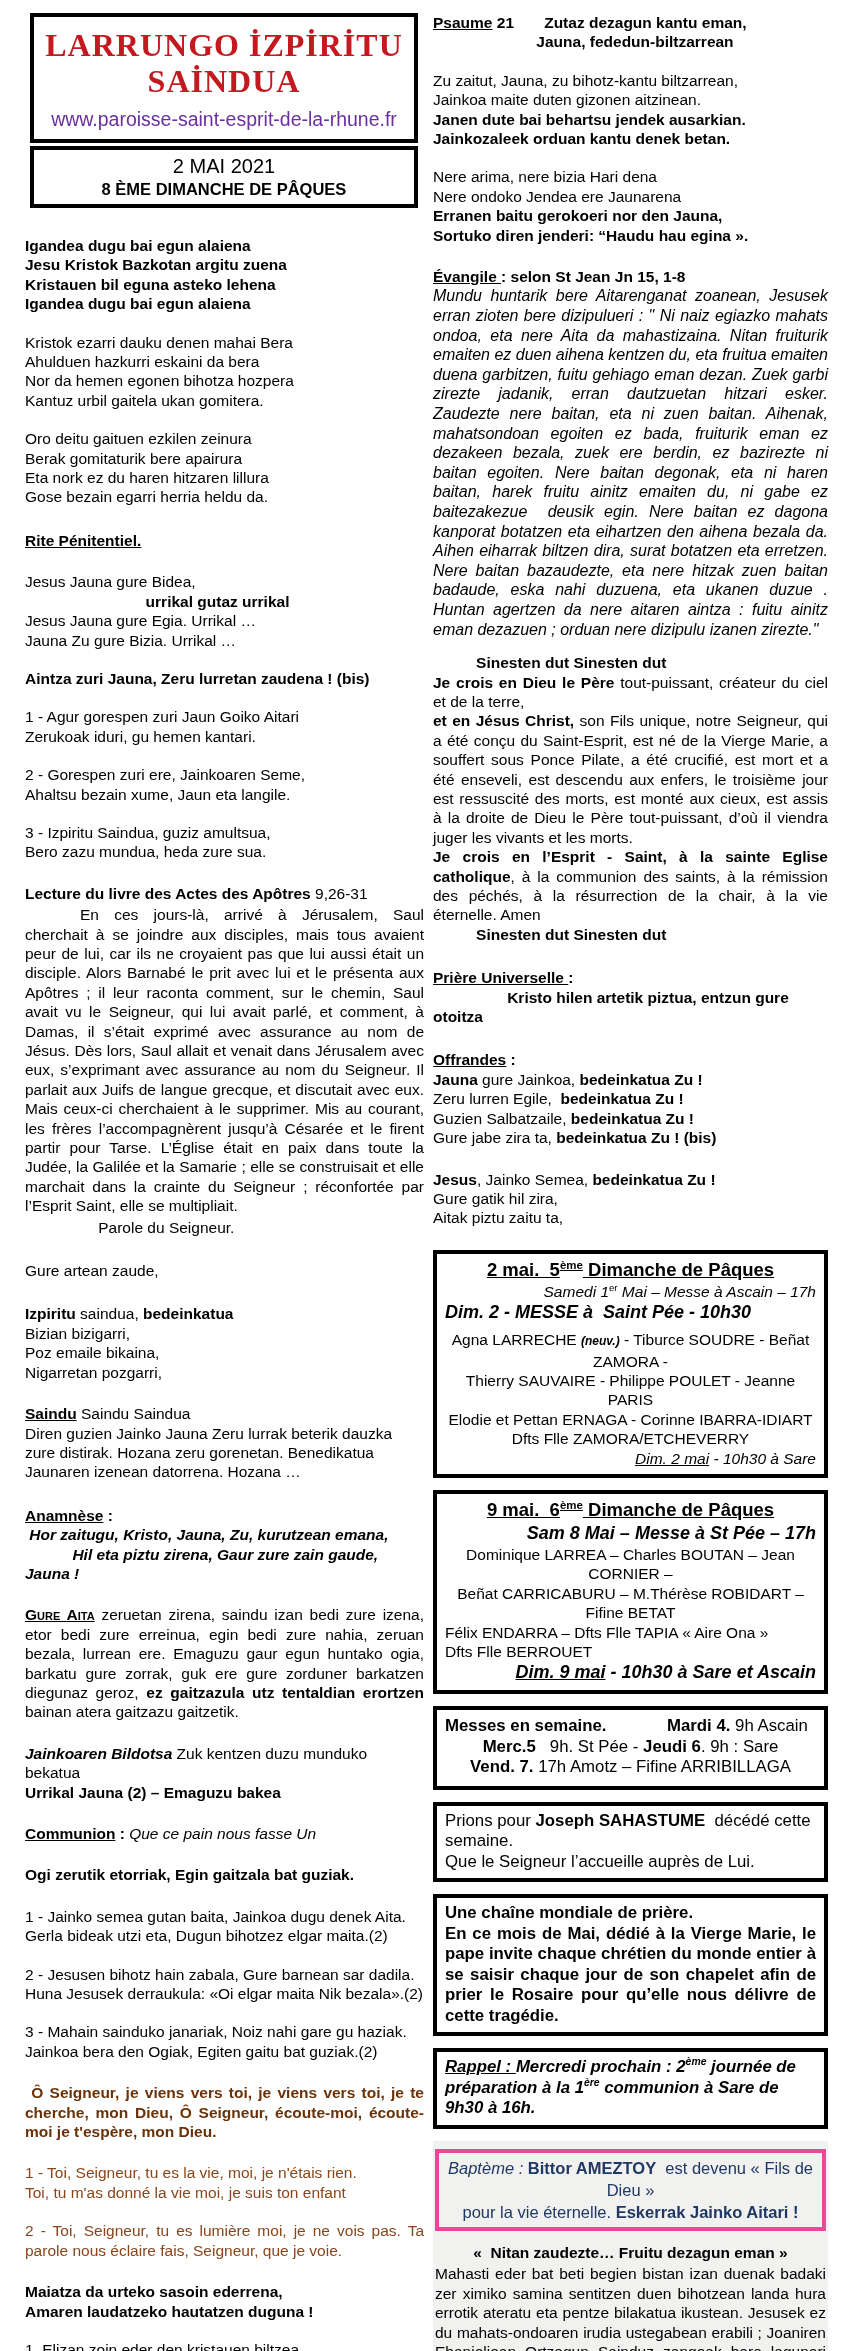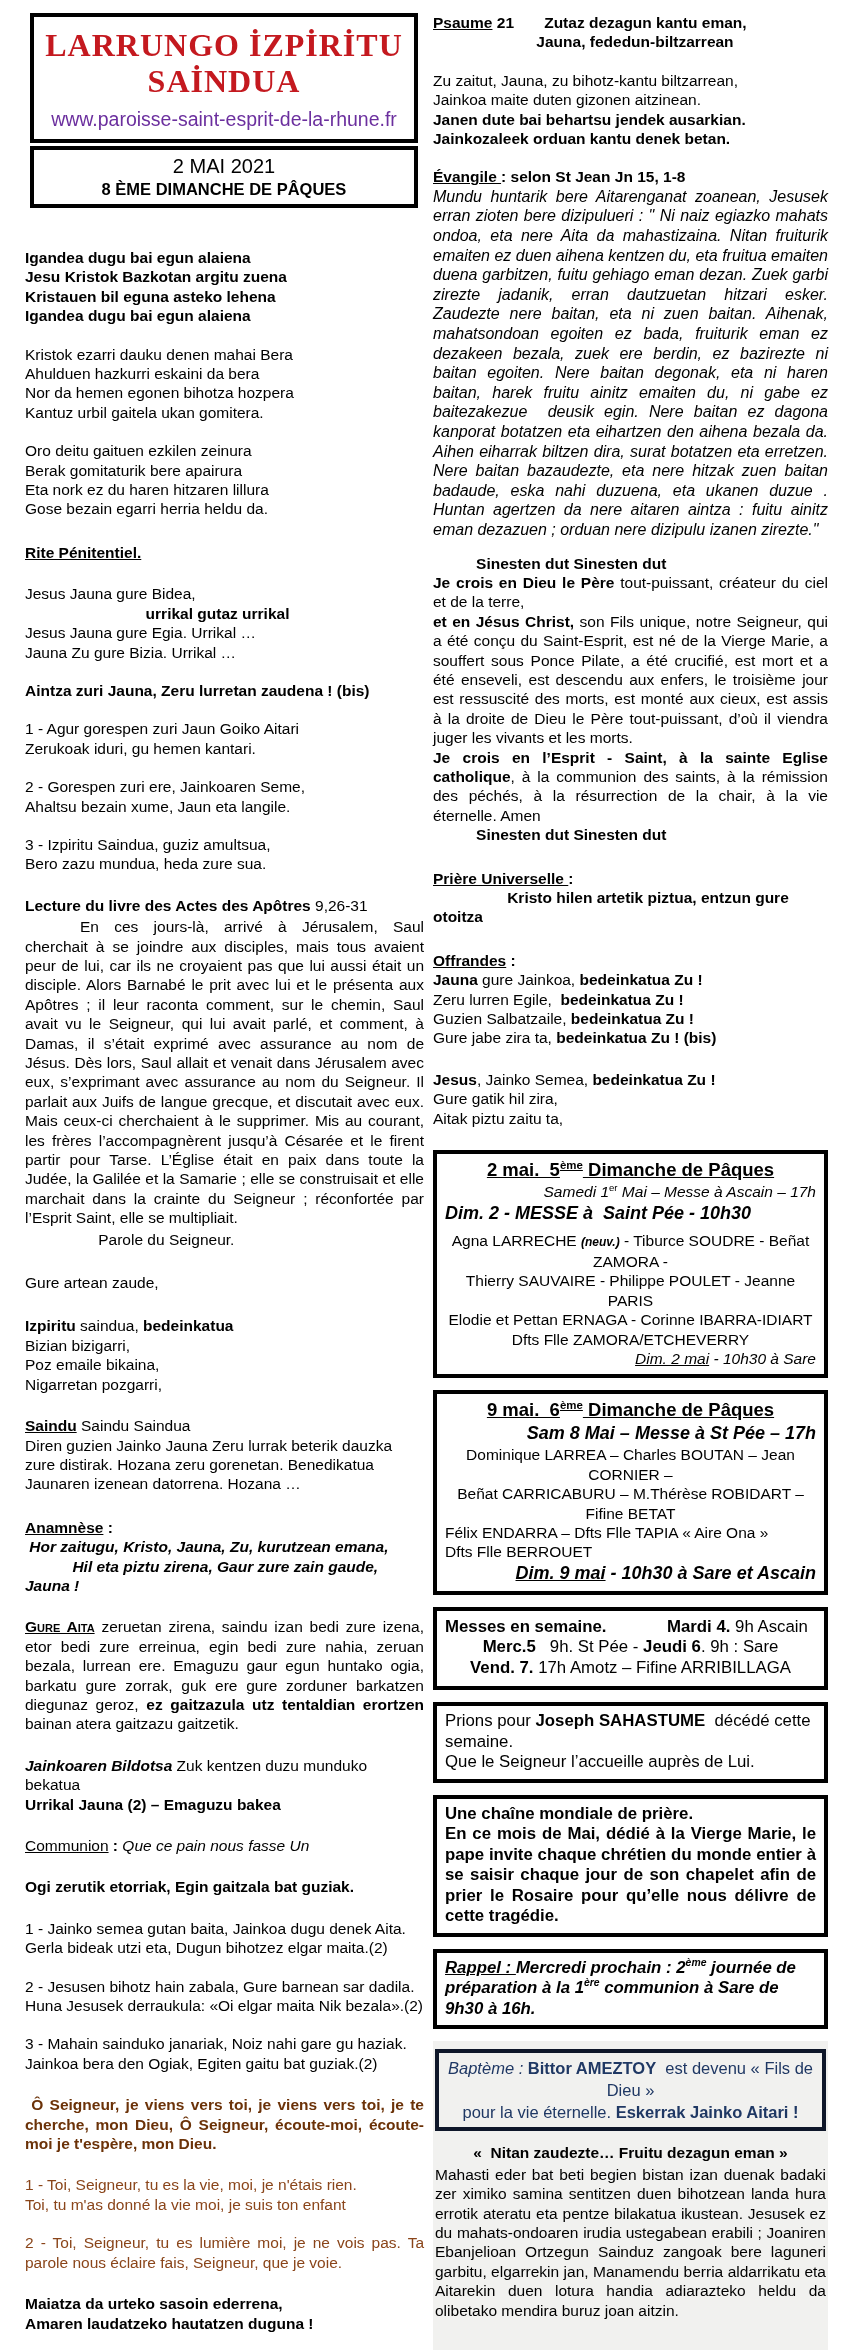--- a/index.html
+++ b/index.html
@@ -13,35 +13,35 @@
   .mb12{margin-bottom:12px}.mb14{margin-bottom:14px}.mb22{margin-bottom:22px}.mb24{margin-bottom:24px}
   .just{text-align:justify}
   .ctr{text-align:center}
   .rt{text-align:right}
   .ind1{text-indent:55px}
   .bold{font-weight:bold}
   .brown{color:var(--brown)}
   .brownb{color:var(--brown-dark);font-weight:bold}
   sup{font-size:62%;line-height:0;}
   
-  .hdr-wrap{margin:13px 6px 40px 5px;}
+  .hdr-wrap{margin:13px 6px 28px 5px;}
   .hdr1{border:4px solid #000;text-align:center;padding:10px 2px 8px 2px;margin-bottom:3px;background:#fff;}
   .hdr-title{font-family:"Liberation Serif","DejaVu Serif",serif;font-weight:bold;font-size:32px;line-height:36px;
              color:var(--red);letter-spacing:1px;}
   .hdr-url{font-size:19.5px;line-height:24px;color:var(--purple);margin-top:8px;}
   .hdr2{border:4px solid #000;text-align:center;padding:4px 2px;background:#fff;}
   .hdr-date{font-weight:normal;font-size:20px;line-height:25px;}
   .hdr-sub{font-weight:bold;font-size:16.5px;line-height:21px;}
   
   .nbox{border:4px solid #000;padding:3px 8px 6px 8px;margin-bottom:12px;background:#fff;}
   .box-title{font-size:18.5px;line-height:25px;}
   .bigline{font-size:18px;line-height:23px;}
   .t17{font-size:16.8px;line-height:20.5px;}
   .graywrap{background:var(--graybg);padding:8px 2px 30px 2px;}
-  .bapbox{border:4px solid #0f172a;padding:4px 8px;text-align:center;color:var(--navy);
+  .bapbox{border:4px solid #ec4899;padding:4px 8px;text-align:center;color:var(--navy);
           font-size:16.5px;line-height:22px;margin-bottom:12px;}
 </style>
 </head>
 <body>
 
 <div class="page">
   <div class="cols">
 
     <div class="col-l">
       <div class="hdr-wrap">
@@ -66,36 +66,37 @@
       <div class="blk mb22"><span>3 - Izpiritu Saindua, guziz amultsua,</span><br><span>Bero zazu mundua, heda zure sua.</span></div>
       <div class="blk mb2"><span style="font-weight: bold;">Lecture du livre des Actes des Apôtres </span><span>9,26-31</span></div>
       <div class="blk just ind1 mb2"><span>En ces jours-là, arrivé à Jérusalem, Saul cherchait à se joindre aux disciples, mais tous avaient peur de lui, car ils ne croyaient pas que lui aussi était un disciple. Alors Barnabé le prit avec lui et le présenta aux Apôtres ; il leur raconta comment, sur le chemin, Saul avait vu le Seigneur, qui lui avait parlé, et comment, à Damas, il s’était exprimé avec assurance au nom de Jésus. Dès lors, Saul allait et venait dans Jérusalem avec eux, s’exprimant avec assurance au nom du Seigneur. Il parlait aux Juifs de langue grecque, et discutait avec eux. Mais ceux-ci cherchaient à le supprimer. Mis au courant, les frères l’accompagnèrent jusqu’à Césarée et le firent partir pour Tarse. L’Église était en paix dans toute la Judée, la Galilée et la Samarie ; elle se construisait et elle marchait dans la crainte du Seigneur ; réconfortée par l’Esprit Saint, elle se multipliait.</span></div>
       <div class="blk mb24"><span>&nbsp;&nbsp;&nbsp;&nbsp;&nbsp;&nbsp;&nbsp;&nbsp;&nbsp;&nbsp;&nbsp;&nbsp;&nbsp;&nbsp;&nbsp;&nbsp;&nbsp;</span><span>Parole du Seigneur.</span></div>
       <div class="blk mb24"><span>Gure artean zaude,</span></div>
       <div class="blk mb22"><span style="font-weight: bold;">Izpiritu</span><span> saindua, </span><span style="font-weight: bold;">bedeinkatua</span><br><span>Bizian bizigarri,</span><br><span>Poz emaile bikaina,</span><br><span>Nigarretan pozgarri,</span></div>
       <div class="blk mb24"><span style="font-weight: bold; text-decoration: underline;">Saindu</span><span> Saindu Saindua</span><br><span>Diren guzien Jainko Jauna Zeru lurrak beterik dauzka zure distirak. Hozana zeru gorenetan. Benedikatua Jaunaren izenean datorrena. Hozana …</span></div>
       <div class="blk mb22"><span style="font-weight: bold; text-decoration: underline;">Anamnèse</span><span style="font-weight: bold;"> :</span><br><span>&nbsp;</span><span style="font-weight: bold; font-style: italic;">Hor zaitugu, Kristo, Jauna, Zu, kurutzean emana,</span><br><span>&nbsp;&nbsp;&nbsp;&nbsp;&nbsp;&nbsp;&nbsp;&nbsp;&nbsp;&nbsp;&nbsp;</span><span style="font-weight: bold; font-style: italic;">Hil eta piztu zirena, Gaur zure zain gaude, Jauna !</span></div>
       <div class="blk just mb22"><span style="font-weight: bold; text-decoration: underline; font-variant: small-caps;">Gure Aita</span><span> zeruetan zirena, saindu izan bedi zure izena, etor bedi zure erreinua, egin bedi zure nahia, zeruan bezala, lurrean ere. Emaguzu gaur egun huntako ogia, barkatu gure zorrak, guk ere gure zorduner barkatzen diegunaz geroz, </span><span style="font-weight: bold;">ez gaitzazula utz tentaldian erortzen</span><span> bainan atera gaitzazu gaitzetik.</span></div>
       <div class="blk mb22"><span style="font-weight: bold; font-style: italic;">Jainkoaren Bildotsa</span><span> Zuk kentzen duzu munduko bekatua</span><br><span style="font-weight: bold;">Urrikal Jauna (2) – Emaguzu bakea</span></div>
-      <div class="blk mb22"><span style="font-weight: normal; text-decoration: underline;">Communion</span><span style="font-weight: bold;"> : </span><span style="font-style: italic;">Que ce pain nous fasse Un</span></div>
+      <div class="blk mb22"><span style="font-weight: bold; text-decoration: underline;">Communion</span><span style="font-weight: bold;"> : </span><span style="font-style: italic;">Que ce pain nous fasse Un</span></div>
       <div class="blk mb22"><span style="font-weight: bold;">Ogi zerutik etorriak, Egin gaitzala bat guziak.</span></div>
       <div class="blk"><span>1 - Jainko semea gutan baita, Jainkoa dugu denek Aita.</span><br><span>Gerla bideak utzi eta, Dugun bihotzez elgar maita.(2)</span></div>
       <div class="blk"><span>2 - Jesusen bihotz hain zabala, Gure barnean sar dadila.</span><br><span>Huna Jesusek derraukula: «Oi elgar maita Nik bezala».(2)</span></div>
       <div class="blk mb22"><span>3 - Mahain sainduko janariak, Noiz nahi gare gu haziak.</span><br><span>Jainkoa bera den Ogiak, Egiten gaitu bat guziak.(2)</span></div>
       <div class="blk just brownb mb22"><span>&nbsp;Ô Seigneur, je viens vers toi, je viens vers toi, je te cherche, mon Dieu, Ô Seigneur, écoute-moi, écoute-moi je t'espère, mon Dieu.</span></div>
       <div class="blk brown"><span>1 - Toi, Seigneur, tu es la vie, moi, je n'étais rien.</span><br><span>Toi, tu m'as donné la vie moi, je suis ton enfant</span></div>
       <div class="blk just brown mb22"><span>2 - Toi, Seigneur, tu es lumière moi, je ne vois pas. Ta parole nous éclaire fais, Seigneur, que je voie.</span></div>
       <div class="blk"><span style="font-weight: bold;">Maiatza da urteko sasoin ederrena,</span><br><span style="font-weight: bold;">Amaren laudatzeko hautatzen duguna !</span></div>
       <div class="blk"><span>1. Elizan zoin eder den kristauen biltzea</span><br></div>
 
     </div>
 
     <div class="col-r">
       <div class="blk" style="margin-top:13px"><span style="font-weight: bold; text-decoration: underline;">Psaume</span><span style="font-weight: bold;"> 21</span><span>&nbsp;&nbsp;&nbsp;&nbsp;&nbsp;&nbsp;&nbsp;</span><span style="font-weight: bold;">Zutaz dezagun kantu eman,</span><br><span>&nbsp;&nbsp;&nbsp;&nbsp;&nbsp;&nbsp;&nbsp;&nbsp;&nbsp;&nbsp;&nbsp;&nbsp;&nbsp;&nbsp;&nbsp;&nbsp;&nbsp;&nbsp;&nbsp;&nbsp;&nbsp;&nbsp;&nbsp;&nbsp;</span><span style="font-weight: bold;">Jauna, fededun-biltzarrean</span></div>
       <div class="blk"><span>Zu zaitut, Jauna, zu bihotz-kantu biltzarrean,</span><br><span>Jainkoa maite duten gizonen aitzinean.</span><br><span style="font-weight: bold;">Janen dute bai behartsu jendek ausarkian.</span><br><span style="font-weight: bold;">Jainkozaleek orduan kantu denek betan.</span></div>
+      <div class="blk mb22"><span>Nere arima, nere bizia Hari dena</span><br><span>Nere ondoko Jendea ere Jaunarena</span><br><span style="font-weight: bold;">Erranen baitu gerokoeri nor den Jauna,</span><br><span style="font-weight: bold;">Sortuko diren jenderi: “Haudu hau egina ».</span></div>
       <div class="blk mb0"><span style="font-weight: bold; text-decoration: underline;">Évangile </span><span style="font-weight: bold;">: selon St Jean Jn 15, 1-8</span></div>
       <div class="blk just mb14" style="font-size:16px;line-height:19.6px"><span style="font-style: italic;">Mundu huntarik bere Aitarenganat zoanean, Jesusek erran zioten bere dizipulueri : " Ni naiz egiazko mahats ondoa, eta nere Aita da mahastizaina. Nitan fruiturik emaiten ez duen aihena kentzen du, eta fruitua emaiten duena garbitzen, fuitu gehiago eman dezan. Zuek garbi zirezte jadanik, erran dautzuetan hitzari esker. Zaudezte nere baitan, eta ni zuen baitan. Aihenak, mahatsondoan egoiten ez bada, fruiturik eman ez dezakeen bezala, zuek ere berdin, ez bazirezte ni baitan egoiten. Nere baitan degonak, eta ni haren baitan, harek fruitu ainitz emaiten du, ni gabe ez baitezakezue&nbsp; deusik egin. Nere baitan ez dagona kanporat botatzen eta eihartzen den aihena bezala da. Aihen eiharrak biltzen dira, surat botatzen eta erretzen. Nere baitan bazaudezte, eta nere hitzak zuen baitan badaude, eska nahi duzuena, eta ukanen duzue . Huntan agertzen da nere aitaren aintza : fuitu ainitz eman dezazuen ; orduan nere dizipulu izanen zirezte."</span></div>
       <div class="blk mb0"><span>&nbsp;&nbsp;&nbsp;&nbsp;&nbsp;&nbsp;&nbsp;&nbsp;&nbsp;&nbsp;</span><span style="font-weight: bold;">Sinesten dut Sinesten dut</span></div>
       <div class="blk just mb0"><span style="font-weight: bold;">Je crois en Dieu le Père</span><span> tout-puissant, créateur du ciel et de la terre,</span><br><span style="font-weight: bold;">et en Jésus Christ,</span><span> son Fils unique, notre Seigneur, qui a été conçu du Saint-Esprit, est né de la Vierge Marie, a souffert sous Ponce Pilate, a été crucifié, est mort et a été enseveli, est descendu aux enfers, le troisième jour est ressuscité des morts, est monté aux cieux, est assis à la droite de Dieu le Père tout-puissant, d’où il viendra juger les vivants et les morts.</span><br><span style="font-weight: bold;">Je crois en l’Esprit - Saint, à la sainte Eglise catholique</span><span>, à la communion des saints, à la rémission des péchés, à la résurrection de la chair, à la vie éternelle. Amen</span></div>
       <div class="blk mb24"><span>&nbsp;&nbsp;&nbsp;&nbsp;&nbsp;&nbsp;&nbsp;&nbsp;&nbsp;&nbsp;</span><span style="font-weight: bold;">Sinesten dut Sinesten dut</span></div>
       <div class="blk mb24"><span style="font-weight: bold; text-decoration: underline;">Prière Universelle </span><span style="font-weight: bold;">:</span><br><span>&nbsp;&nbsp;&nbsp;&nbsp;&nbsp;&nbsp;&nbsp;</span><span style="font-weight: bold; margin-left: 44px;">Kristo hilen artetik piztua, entzun gure otoitza</span></div>
       <div class="blk mb22"><span style="font-weight: bold; text-decoration: underline;">Offrandes</span><span style="font-weight: bold;"> :</span><br><span style="font-weight: bold;">Jauna</span><span> gure Jainkoa, </span><span style="font-weight: bold;">bedeinkatua Zu !</span><br><span>Zeru lurren Egile,&nbsp; </span><span style="font-weight: bold;">bedeinkatua Zu !</span><br><span>Guzien Salbatzaile, </span><span style="font-weight: bold;">bedeinkatua Zu !</span><br><span>Gure jabe zira ta, </span><span style="font-weight: bold;">bedeinkatua Zu ! (bis)</span></div>
       <div class="blk mb22"><span style="font-weight: bold;">Jesus</span><span>, Jainko Semea, </span><span style="font-weight: bold;">bedeinkatua Zu !</span><br><span>Gure gatik hil zira,</span><br><span>Aitak piztu zaitu ta,</span></div>
 
       <div class="nbox">

